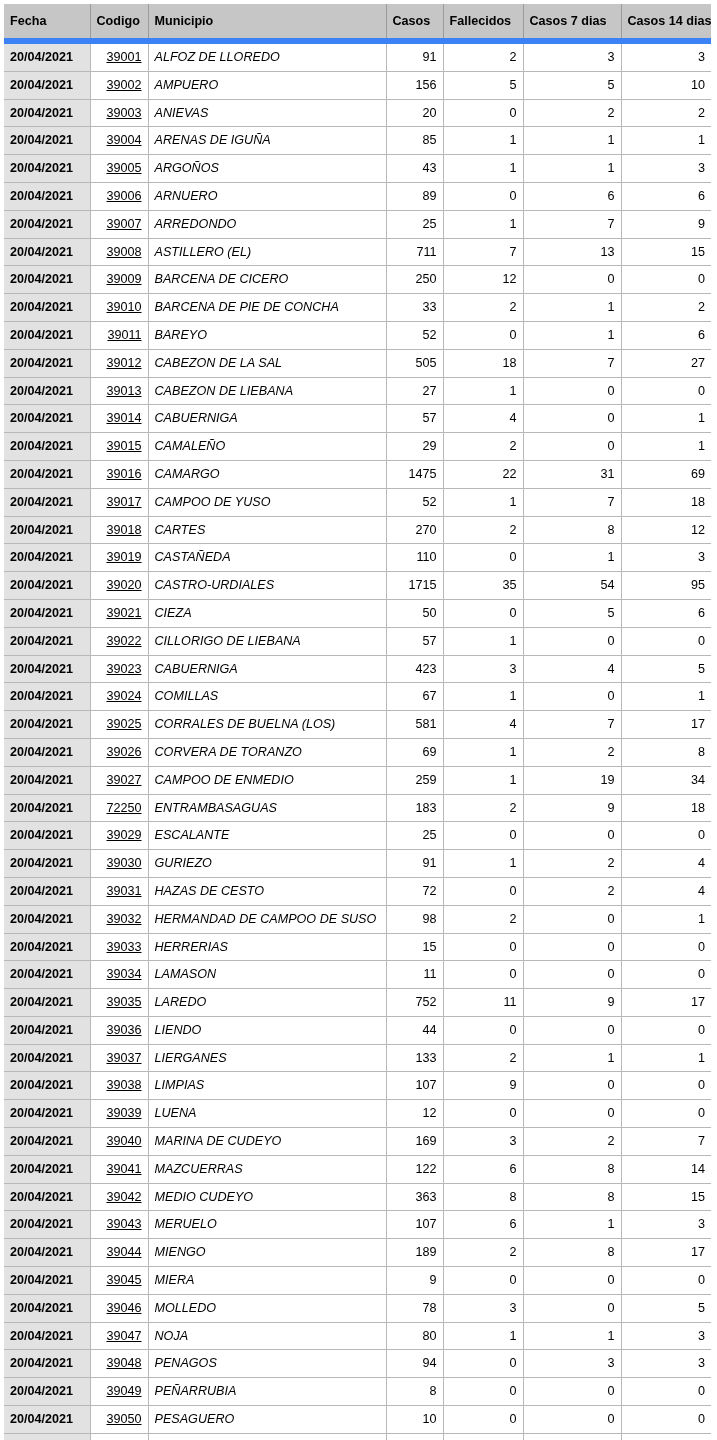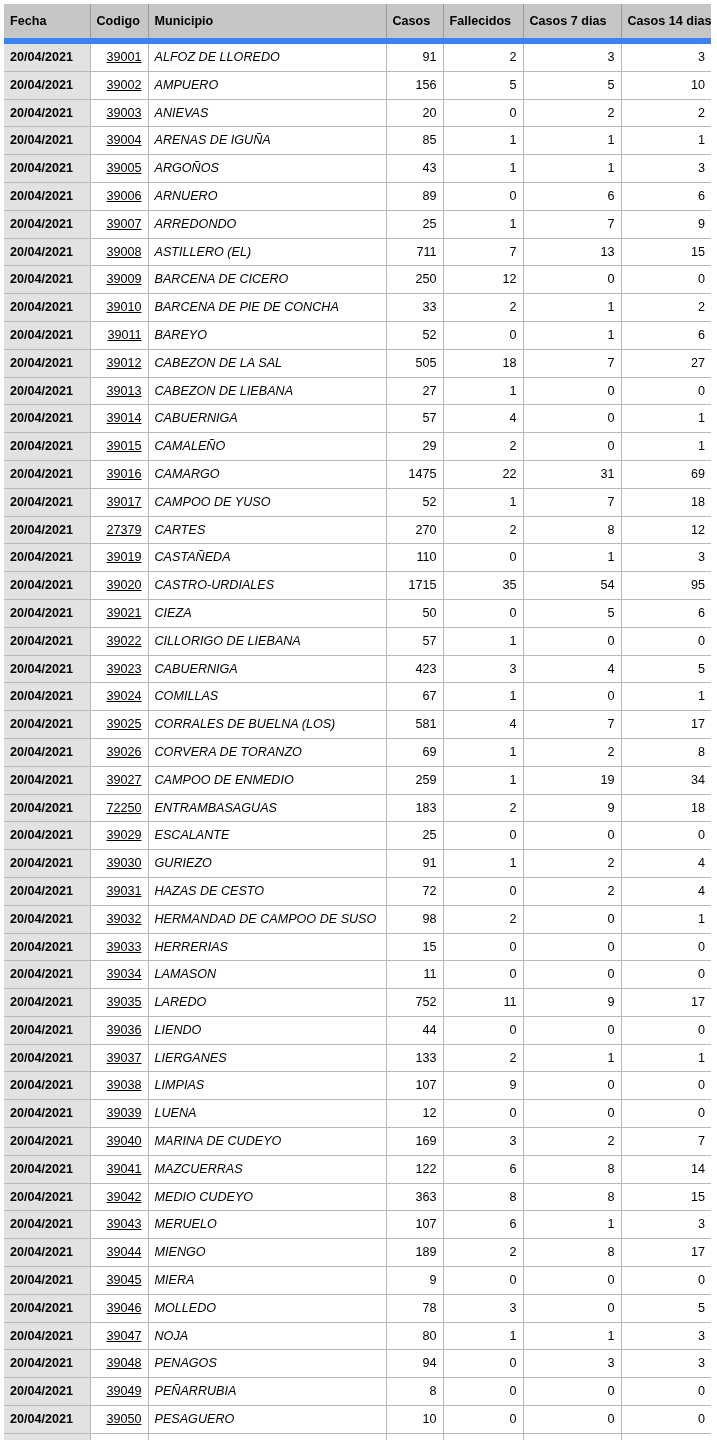--- a/index.html
+++ b/index.html
@@ -247,21 +247,21 @@
           <td class="cell-fecha">20/04/2021</td>
           <td class="cell-codigo">39017</td>
           <td class="cell-muni">CAMPOO DE YUSO</td>
           <td class="cell-num">52</td>
           <td class="cell-num">1</td>
           <td class="cell-num">7</td>
           <td class="cell-num">18</td>
         </tr>
         <tr>
           <td class="cell-fecha">20/04/2021</td>
-          <td class="cell-codigo">27379</td>
+          <td class="cell-codigo">39018</td>
           <td class="cell-muni">CARTES</td>
           <td class="cell-num">270</td>
           <td class="cell-num">2</td>
           <td class="cell-num">8</td>
           <td class="cell-num">12</td>
         </tr>
         <tr>
           <td class="cell-fecha">20/04/2021</td>
           <td class="cell-codigo">39019</td>
           <td class="cell-muni">CASTAÑEDA</td>

